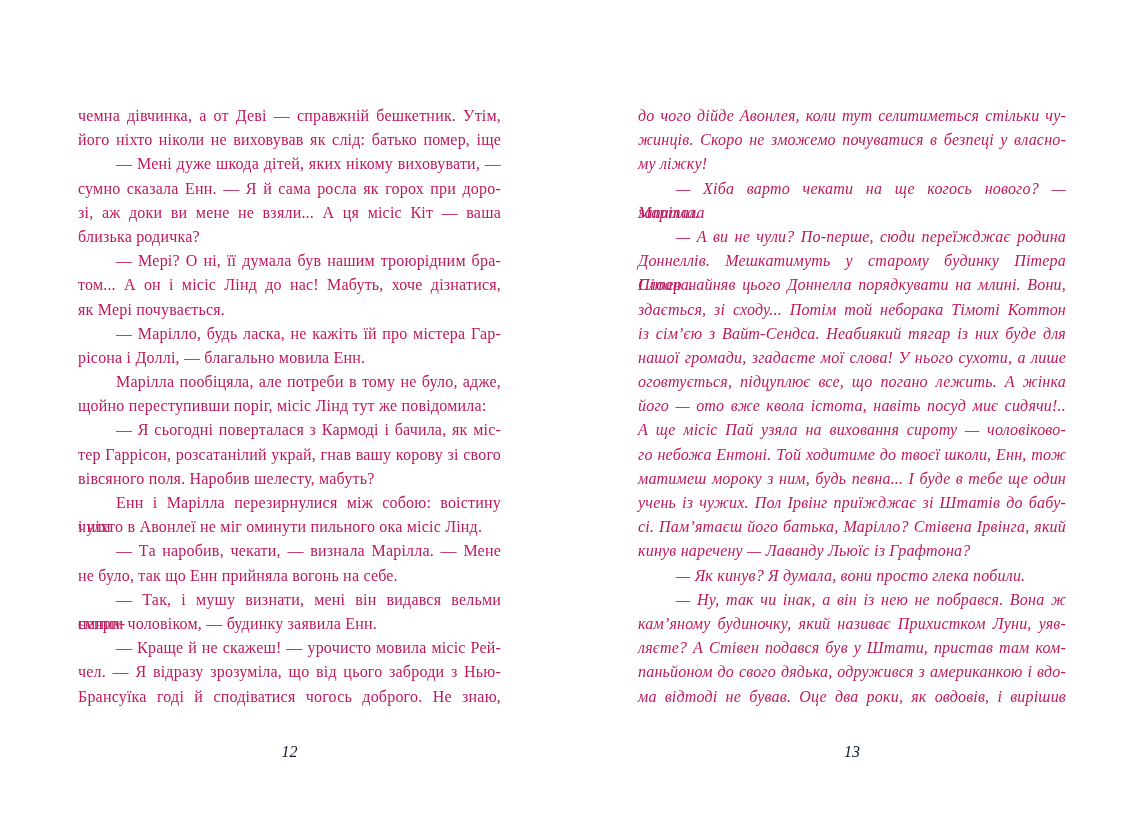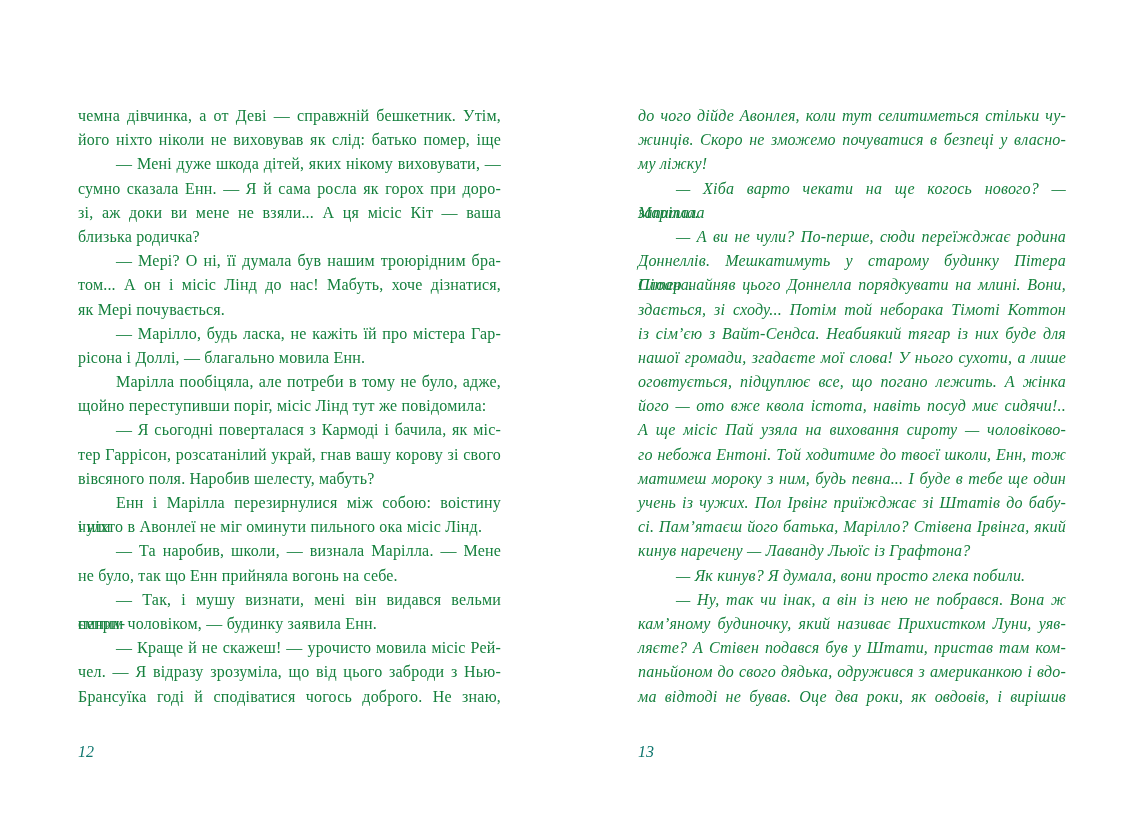--- a/index.html
+++ b/index.html
@@ -17,41 +17,42 @@
   .spread {
     position: absolute;
     inset: 0;
     background: #ffffff;
   }
   .page-text {
     position: absolute;
     top: 104px;
     font-size: 16px;
     line-height: 24.2px;
-    color: #15803d;
+    color: #be185d;
     text-align: justify;
     letter-spacing: 0.2px;
   }
   .page-text.left  { left: 78px;  width: 423px; }
   .page-text.right { left: 638px; width: 428px; font-style: italic; }
   .line {
     text-align: justify;
     text-align-last: justify;
     height: 24.2px;
     overflow: visible;
     white-space: normal;
   }
   .line.endline { text-align-last: left; }
   .line.indent  { text-indent: 38px; }
   .pagenum {
     position: absolute;
     top: 743px;
+    text-align: center;
     font-style: italic;
     font-size: 16px;
-    color: #0f766e;
+    color: #0f172a;
   }
   .pagenum.left  { left: 78px;  width: 423px; }
   .pagenum.right { left: 638px; width: 428px; }
 </style>
 </head>
 <body>
 
 <div class="spread">
 
   <section>
@@ -67,21 +68,21 @@
         <div class="line endline">як Мері почувається.</div>
         <div class="line indent">— Марілло, будь ласка, не кажіть їй про містера Гар-</div>
         <div class="line endline">рісона і Доллі, — благально мовила Енн.</div>
         <div class="line indent">Марілла пообіцяла, але потреби в тому не було, адже,</div>
         <div class="line endline">щойно переступивши поріг, місіс Лінд тут же повідомила:</div>
         <div class="line indent">— Я сьогодні поверталася з Кармоді і бачила, як міс-</div>
         <div class="line">тер Гаррісон, розсатанілий украй, гнав вашу корову зі свого</div>
         <div class="line endline">вівсяного поля. Наробив шелесту, мабуть?</div>
         <div class="line indent">Енн і Марілла перезирнулися між собою: воістину чули</div>
         <div class="line endline">і ніхто в Авонлеї не міг оминути пильного ока місіс Лінд.</div>
-        <div class="line indent">— Та наробив, школи, — визнала Марілла. — Мене</div>
+        <div class="line indent">— Та наробив, чекати, — визнала Марілла. — Мене</div>
         <div class="line endline">не було, так що Енн прийняла вогонь на себе.</div>
         <div class="line indent">— Так, і мушу визнати, мені він видався вельми непри-</div>
         <div class="line endline">ємним чоловіком, — будинку заявила Енн.</div>
         <div class="line indent">— Краще й не скажеш! — урочисто мовила місіс Рей-</div>
         <div class="line">чел. — Я відразу зрозуміла, що від цього заброди з Нью-</div>
         <div class="line">Брансуїка годі й сподіватися чогось доброго. Не знаю,</div>
       </div>
     <div class="pagenum left">12</div>
   </section>
 

